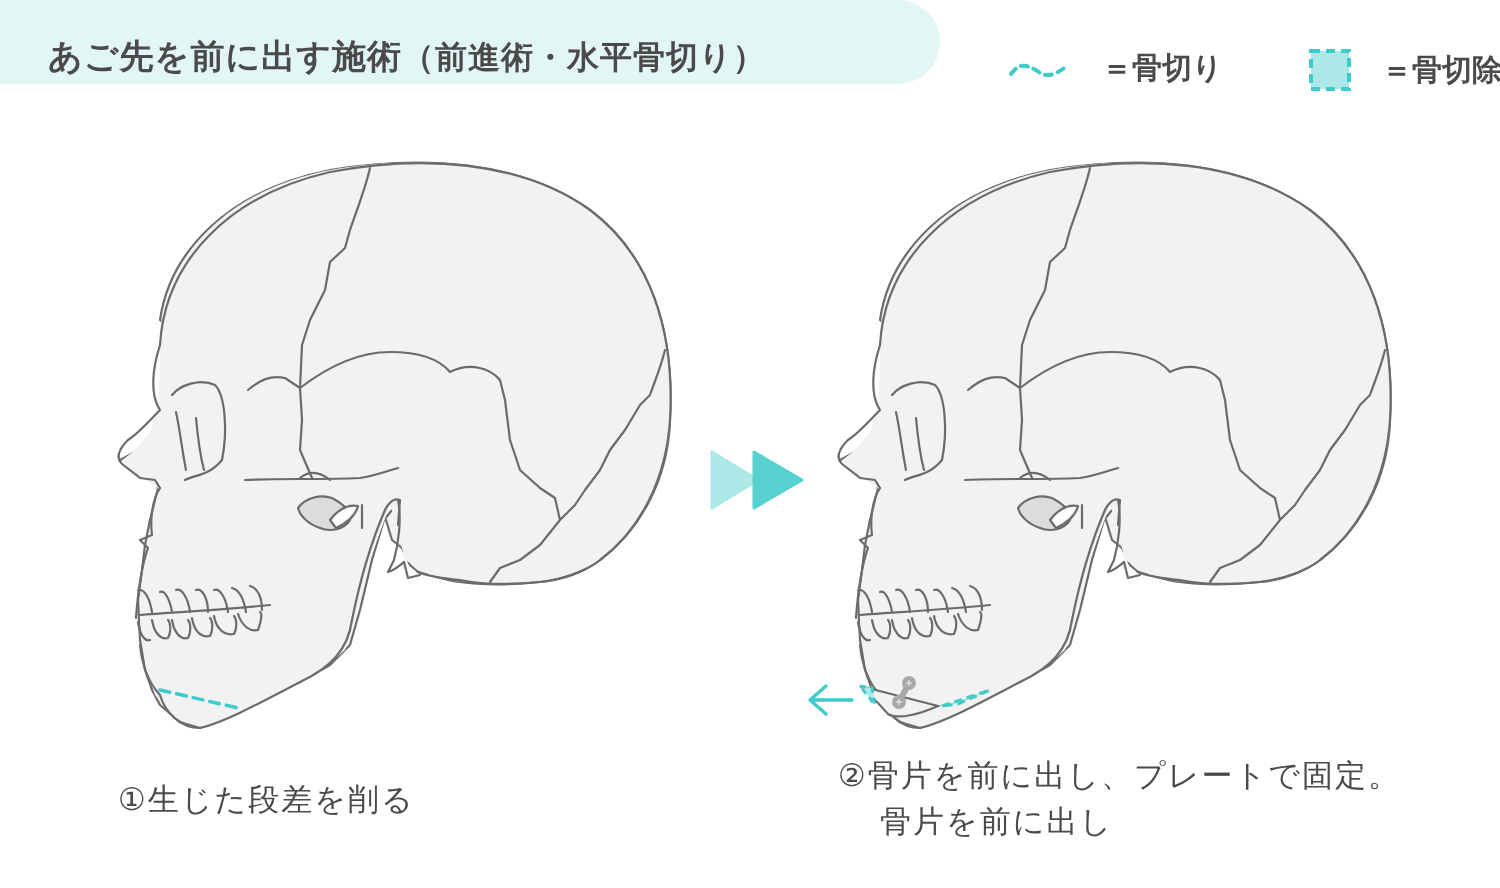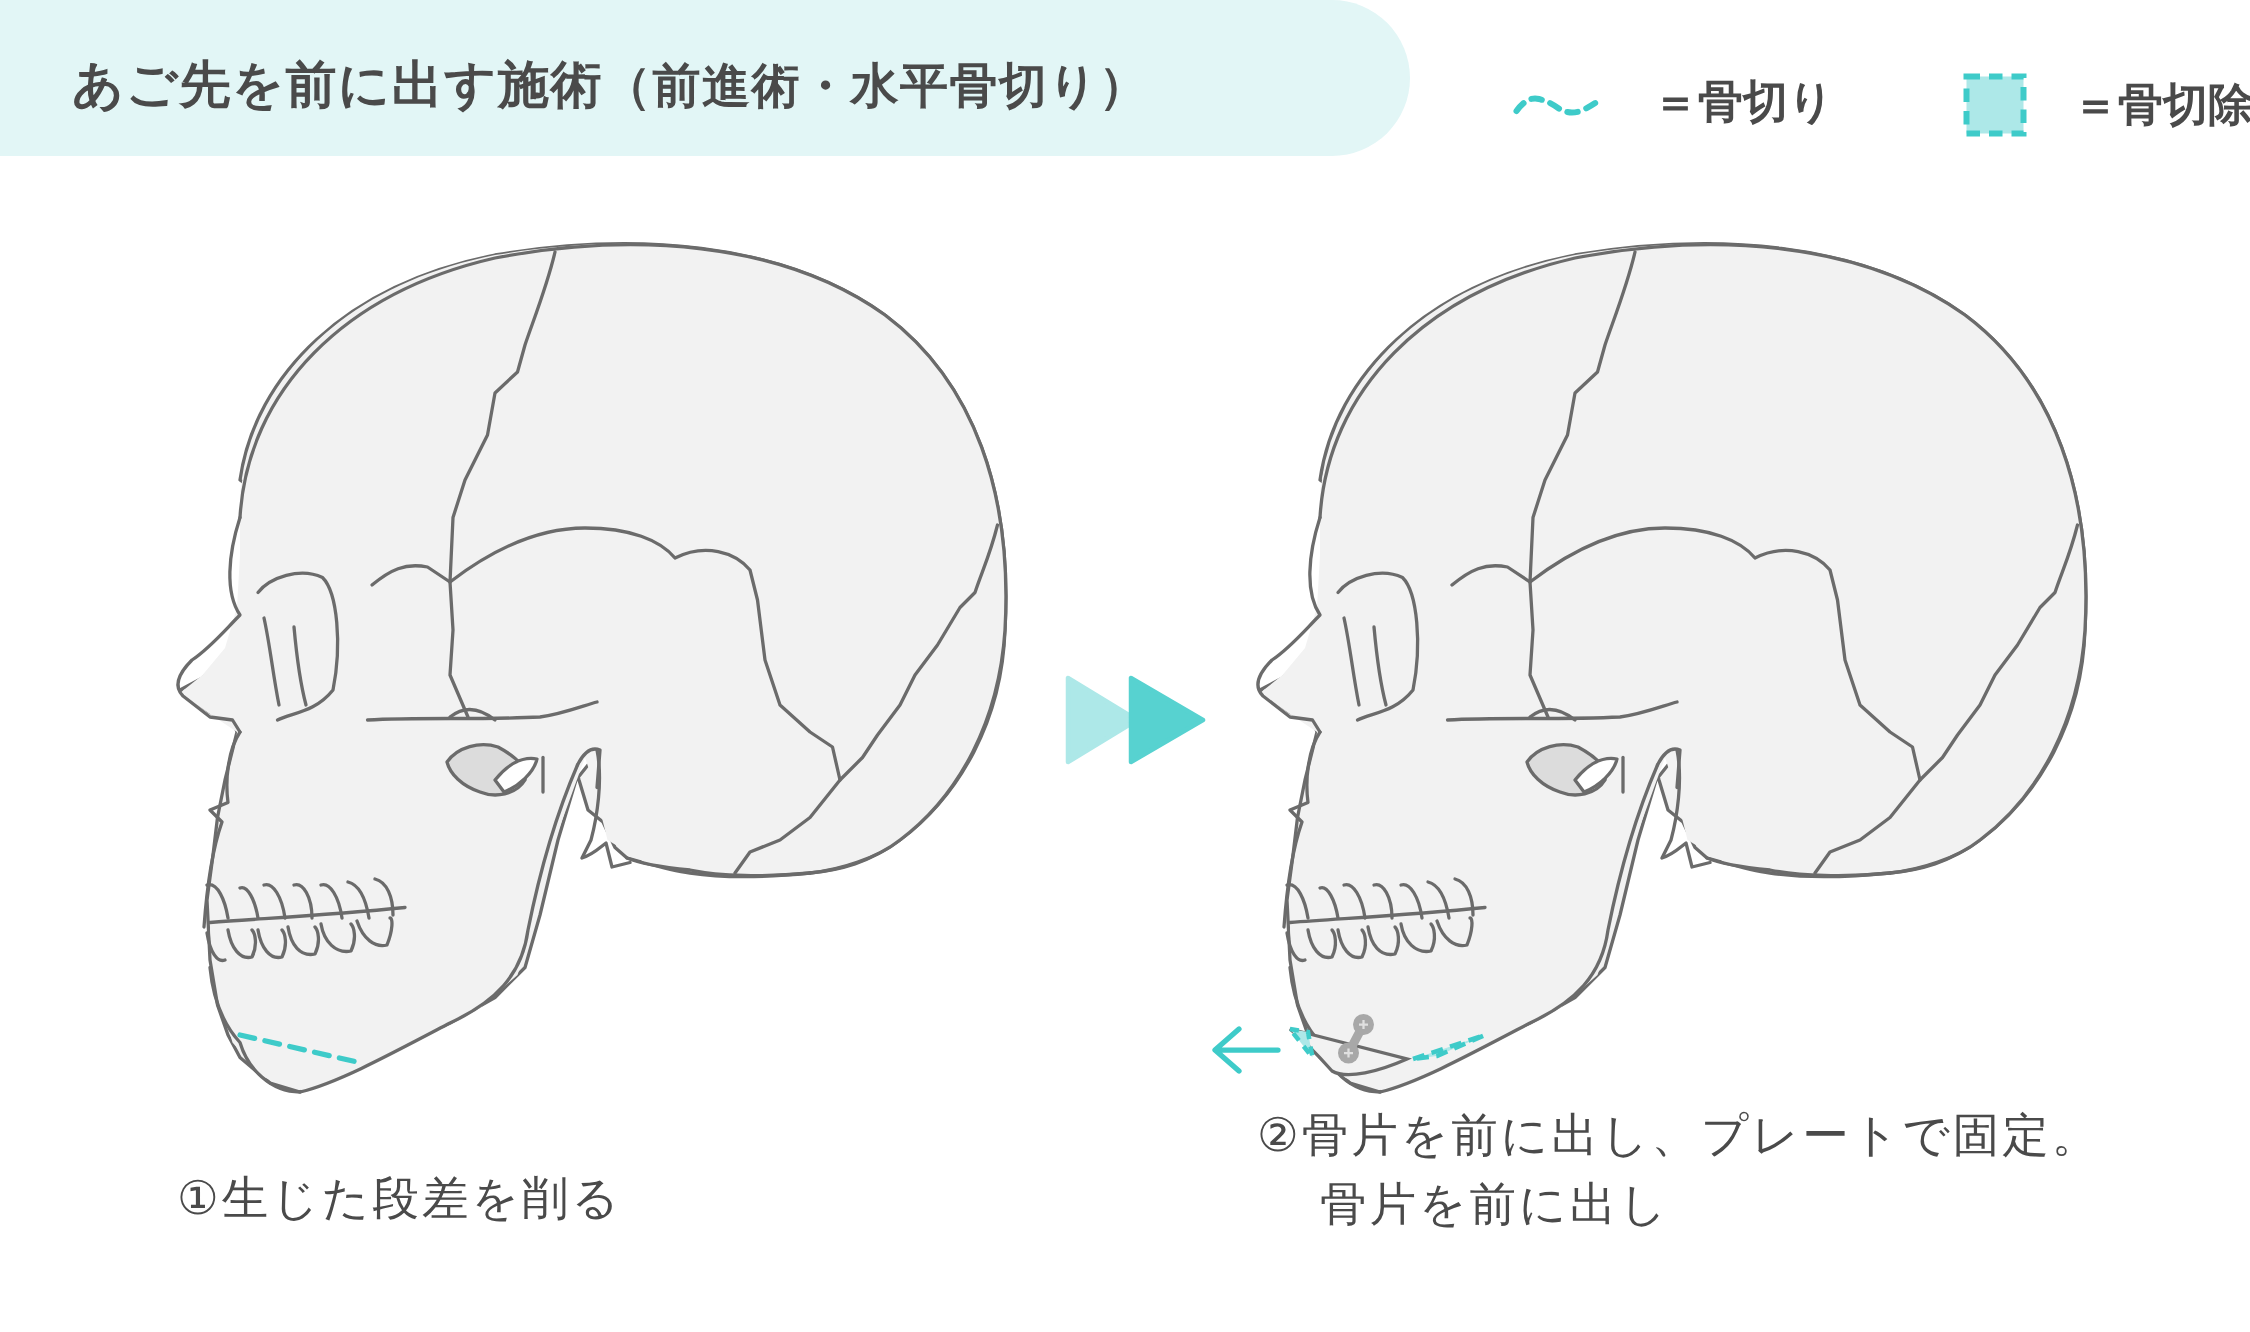--- a/index.html
+++ b/index.html
@@ -3,39 +3,39 @@
   <meta charset="utf-8">
   <style>
     html, body { margin: 0; padding: 0; }
     body {
       width: 1500px; height: 888px; position: relative; overflow: hidden;
       background: #ffffff;
       font-family: "DejaVu Sans", "Liberation Sans", sans-serif;
       color: #4a4a4a;
     }
     .title-band {
-      position: absolute; left: 0; top: 0; width: 940px; height: 104px;
+      position: absolute; left: 0; top: 0; width: 940px; height: 84px;
       background: #e2f6f6; border-radius: 0 60px 60px 0;
     }
     .title {
       position: absolute; left: 48px; top: 34px;
       font-size: 34px; font-weight: bold; letter-spacing: 1px; color: #4a4a4a;
       white-space: nowrap;
     }
     .title .sub { font-size: 32px; }
     .legend { position: absolute; top: 48px; display: flex; align-items: center; font-size: 30px; font-weight: bold; color: #4a4a4a; white-space: nowrap; gap: 20px; }
     .legend.cut { left: 1008px; }
     .legend.excise { left: 1308px; }
     .legend svg { display: block; margin-right: 10px; }
     .stage { position: absolute; left: 0; top: 0; }
     .caption {
       position: absolute; font-size: 31px; color: #4a4a4a; letter-spacing: 2px; line-height: 46px; white-space: nowrap;
     }
     .caption.c1 { left: 118px; top: 776px; }
-    .caption.c2 { left: 838px; top: 734px; }
+    .caption.c2 { left: 838px; top: 752px; }
     .caption .line2 { display: block; padding-left: 42px; }
   </style>
 </head>
 <body>
 
 <div class="title-band">
   <div class="title">
     <span>あご先を前に出す施術</span><span class="sub">（前進術・水平骨切り）</span>
   </div>
 </div>

